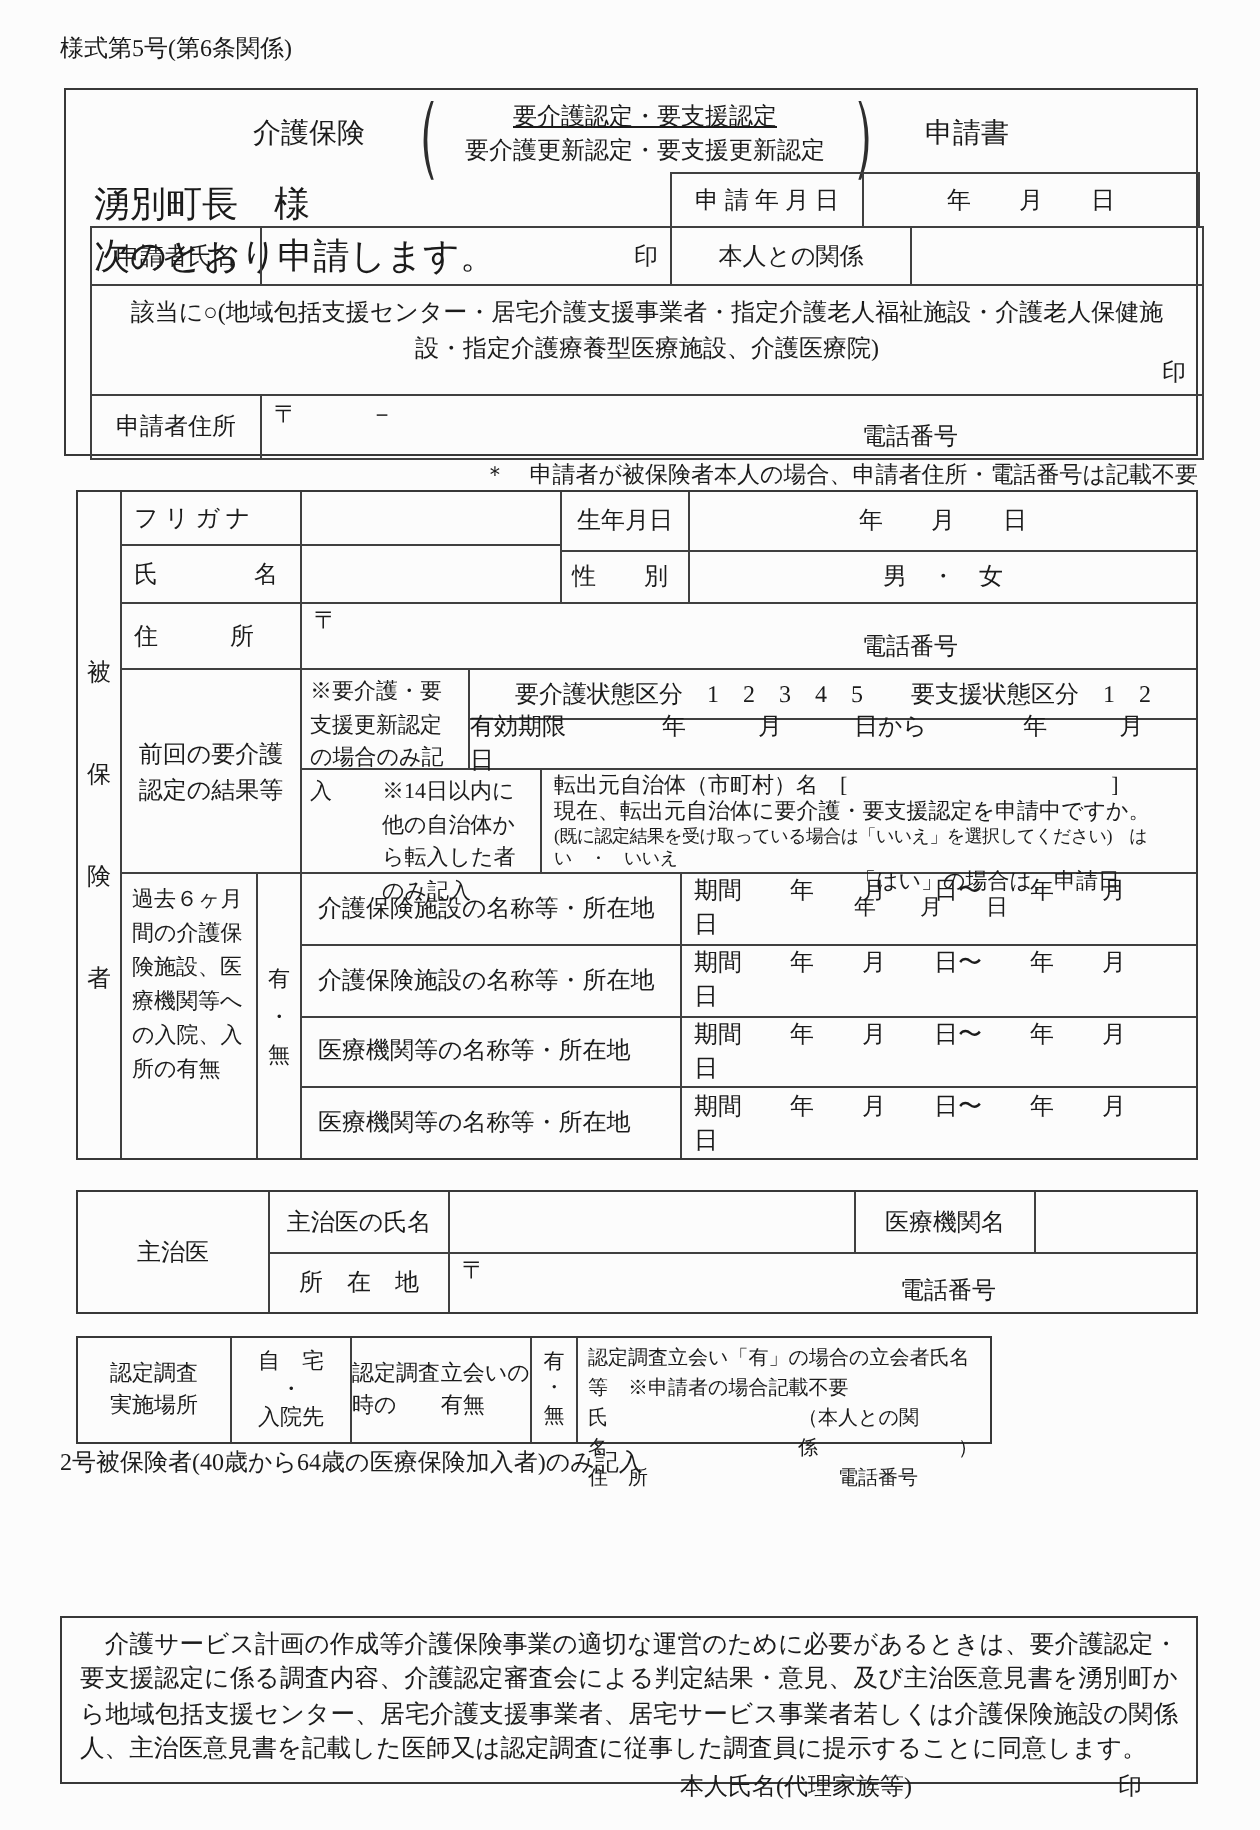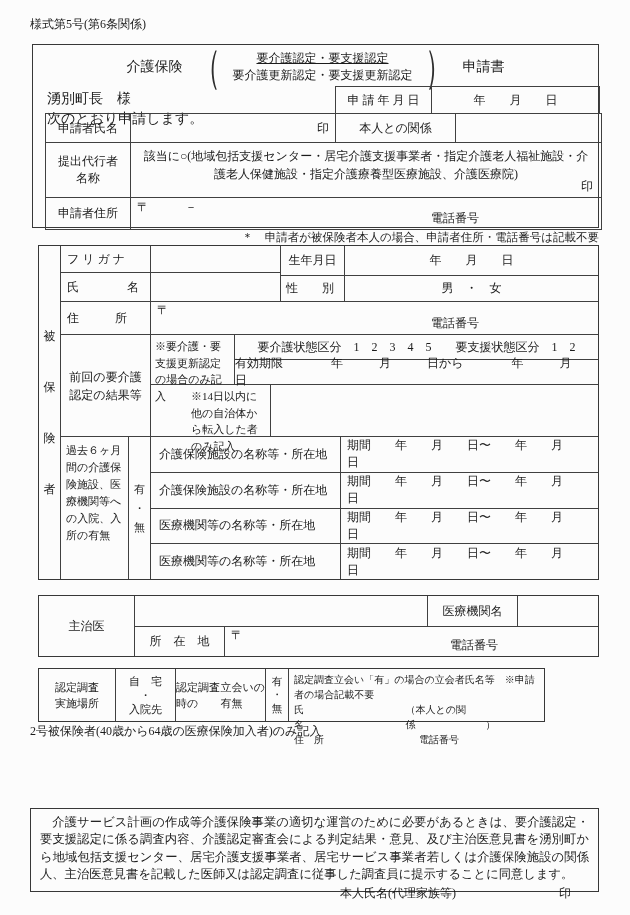--- a/index.html
+++ b/index.html
@@ -40,44 +40,40 @@
       <span class="ttl">介護保険</span>
       <span class="brkt">（</span>
       <span class="ttl2">
         <span style="display:block;text-decoration:underline;">要介護認定・要支援認定</span>
         <span style="display:block;">要介護更新認定・要支援更新認定</span>
       </span>
       <span class="brkt">）</span>
       <span class="ttl">申請書</span>
     </div>
 
-    <div class="abs" style="left:14px;top:44px;line-height:1.45;font-size:14px;">
+    <div class="abs" style="left:14px;top:44px;line-height:1.45;font-size:18px;">
       <span style="display:block;">湧別町長　様</span>
       <span style="display:block;">次のとおり申請します。</span>
     </div>
 
     <div class="abs fx" style="left:302px;top:41px;width:265px;height:28px;border:1px solid #404040;">
       <div class="ctr br" style="width:96px;">申 請 年 月 日</div>
       <div class="ctr f1">年　　月　　日</div>
     </div>
 
     <div class="abs" style="left:12px;top:68px;width:555px;border:1px solid #404040;">
       <div class="fx" style="height:28px;">
         <div class="ctr br" style="width:85px;">申請者氏名</div>
         <div class="vctr br" style="width:205px;justify-content:flex-end;padding-right:6px;">
           <span class="seal">印</span>
         </div>
         <div class="ctr br" style="width:120px;">本人との関係</div>
         <div class="f1"></div>
       </div>
       <div class="fx bt" style="height:55px;">
-        <div class="ctr br" style="width:85px;flex-direction:column;line-height:1.4;">
-          <span>提出代行者</span>
-          <span>名称</span>
-        </div>
         <div class="f1 rel" style="padding:4px 8px 0;text-align:center;line-height:1.5;">
           <span>該当に○(地域包括支援センター・居宅介護支援事業者・指定介護老人福祉施設・介護老人保健施設・指定介護療養型医療施設、介護医療院)</span>
           <span class="abs seal" style="right:8px;bottom:2px;">印</span>
         </div>
       </div>
       <div class="fx bt" style="height:32px;">
         <div class="ctr br" style="width:85px;">申請者住所</div>
         <div class="f1 rel">
           <span class="abs" style="left:6px;top:1px;">〒　　　－</span>
           <span class="abs" style="left:300px;bottom:2px;">電話番号</span>
@@ -137,20 +133,26 @@
         <div class="fc f1">
           <div class="fx bb" style="height:50px;">
             <div class="br sm" style="width:84px;padding:3px 4px;">※要介護・要支援更新認定の場合のみ記入</div>
             <div class="fc f1">
               <div class="ctr bb" style="height:25px;">要介護状態区分　1　2　3　4　5　　要支援状態区分　1　2</div>
               <div class="ctr f1">有効期限　　　　年　　　月　　　日から　　　　年　　　月　　　日</div>
             </div>
           </div>
           <div class="fx f1">
             <div class="br sm" style="width:84px;padding:3px 4px;margin-left:36px;">※14日以内に他の自治体から転入した者のみ記入</div>
+            <div class="fc f1" style="padding:2px 6px;justify-content:space-between;">
+              <span class="sm" style="line-height:1.2;">転出元自治体（市町村）名　[　　　　　　　　　　　　]</span>
+              <span class="sm" style="line-height:1.2;">現在、転出元自治体に要介護・要支援認定を申請中ですか。</span>
+              <span style="font-size:9px;letter-spacing:-.3px;line-height:1.2;">(既に認定結果を受け取っている場合は「いいえ」を選択してください)　はい　・　いいえ</span>
+              <span class="sm" style="line-height:1.2;padding-left:150px;">「はい」の場合は、申請日　　　　年　　月　　日</span>
+            </div>
           </div>
         </div>
       </div>
 
       <div class="fx f1">
         <div class="br sm" style="width:68px;padding:5px 5px;line-height:1.55;">過去６ヶ月間の介護保険施設、医療機関等への入院、入所の有無</div>
         <div class="fc br" style="width:22px;align-items:center;justify-content:center;gap:4px;font-size:11px;">
           <span>有</span>
           <span>・</span>
           <span>無</span>
@@ -174,35 +176,36 @@
           </div>
         </div>
       </div>
     </div>
   </div>
 
   <div class="abs bx fx" style="left:38px;top:595px;width:561px;height:62px;">
     <div class="ctr br" style="width:96px;">主治医</div>
     <div class="fc f1">
       <div class="fx bb" style="height:31px;">
+        <div class="ctr br" style="width:90px;">主治医の氏名</div>
         <div class="br f1"></div>
         <div class="ctr br" style="width:90px;">医療機関名</div>
         <div style="width:80px;"></div>
       </div>
       <div class="fx f1">
         <div class="ctr br" style="width:90px;">所　在　地</div>
         <div class="f1 rel">
           <span class="abs" style="left:6px;top:0;">〒</span>
           <span class="abs" style="left:225px;bottom:2px;">電話番号</span>
         </div>
       </div>
     </div>
   </div>
 
-  <div class="abs bx fx sm" style="left:38px;top:668px;width:507px;height:54px;">
+  <div class="abs bx fx sm" style="left:38px;top:668px;width:458px;height:54px;">
     <div class="ctr br" style="width:77px;flex-direction:column;line-height:1.5;">
       <span>認定調査</span>
       <span>実施場所</span>
     </div>
     <div class="ctr br" style="width:60px;flex-direction:column;line-height:1.3;justify-content:center;">
       <span>自　宅</span>
       <span>・</span>
       <span>入院先</span>
     </div>
     <div class="ctr br" style="width:90px;flex-direction:row;line-height:1.5;justify-content:center;">

